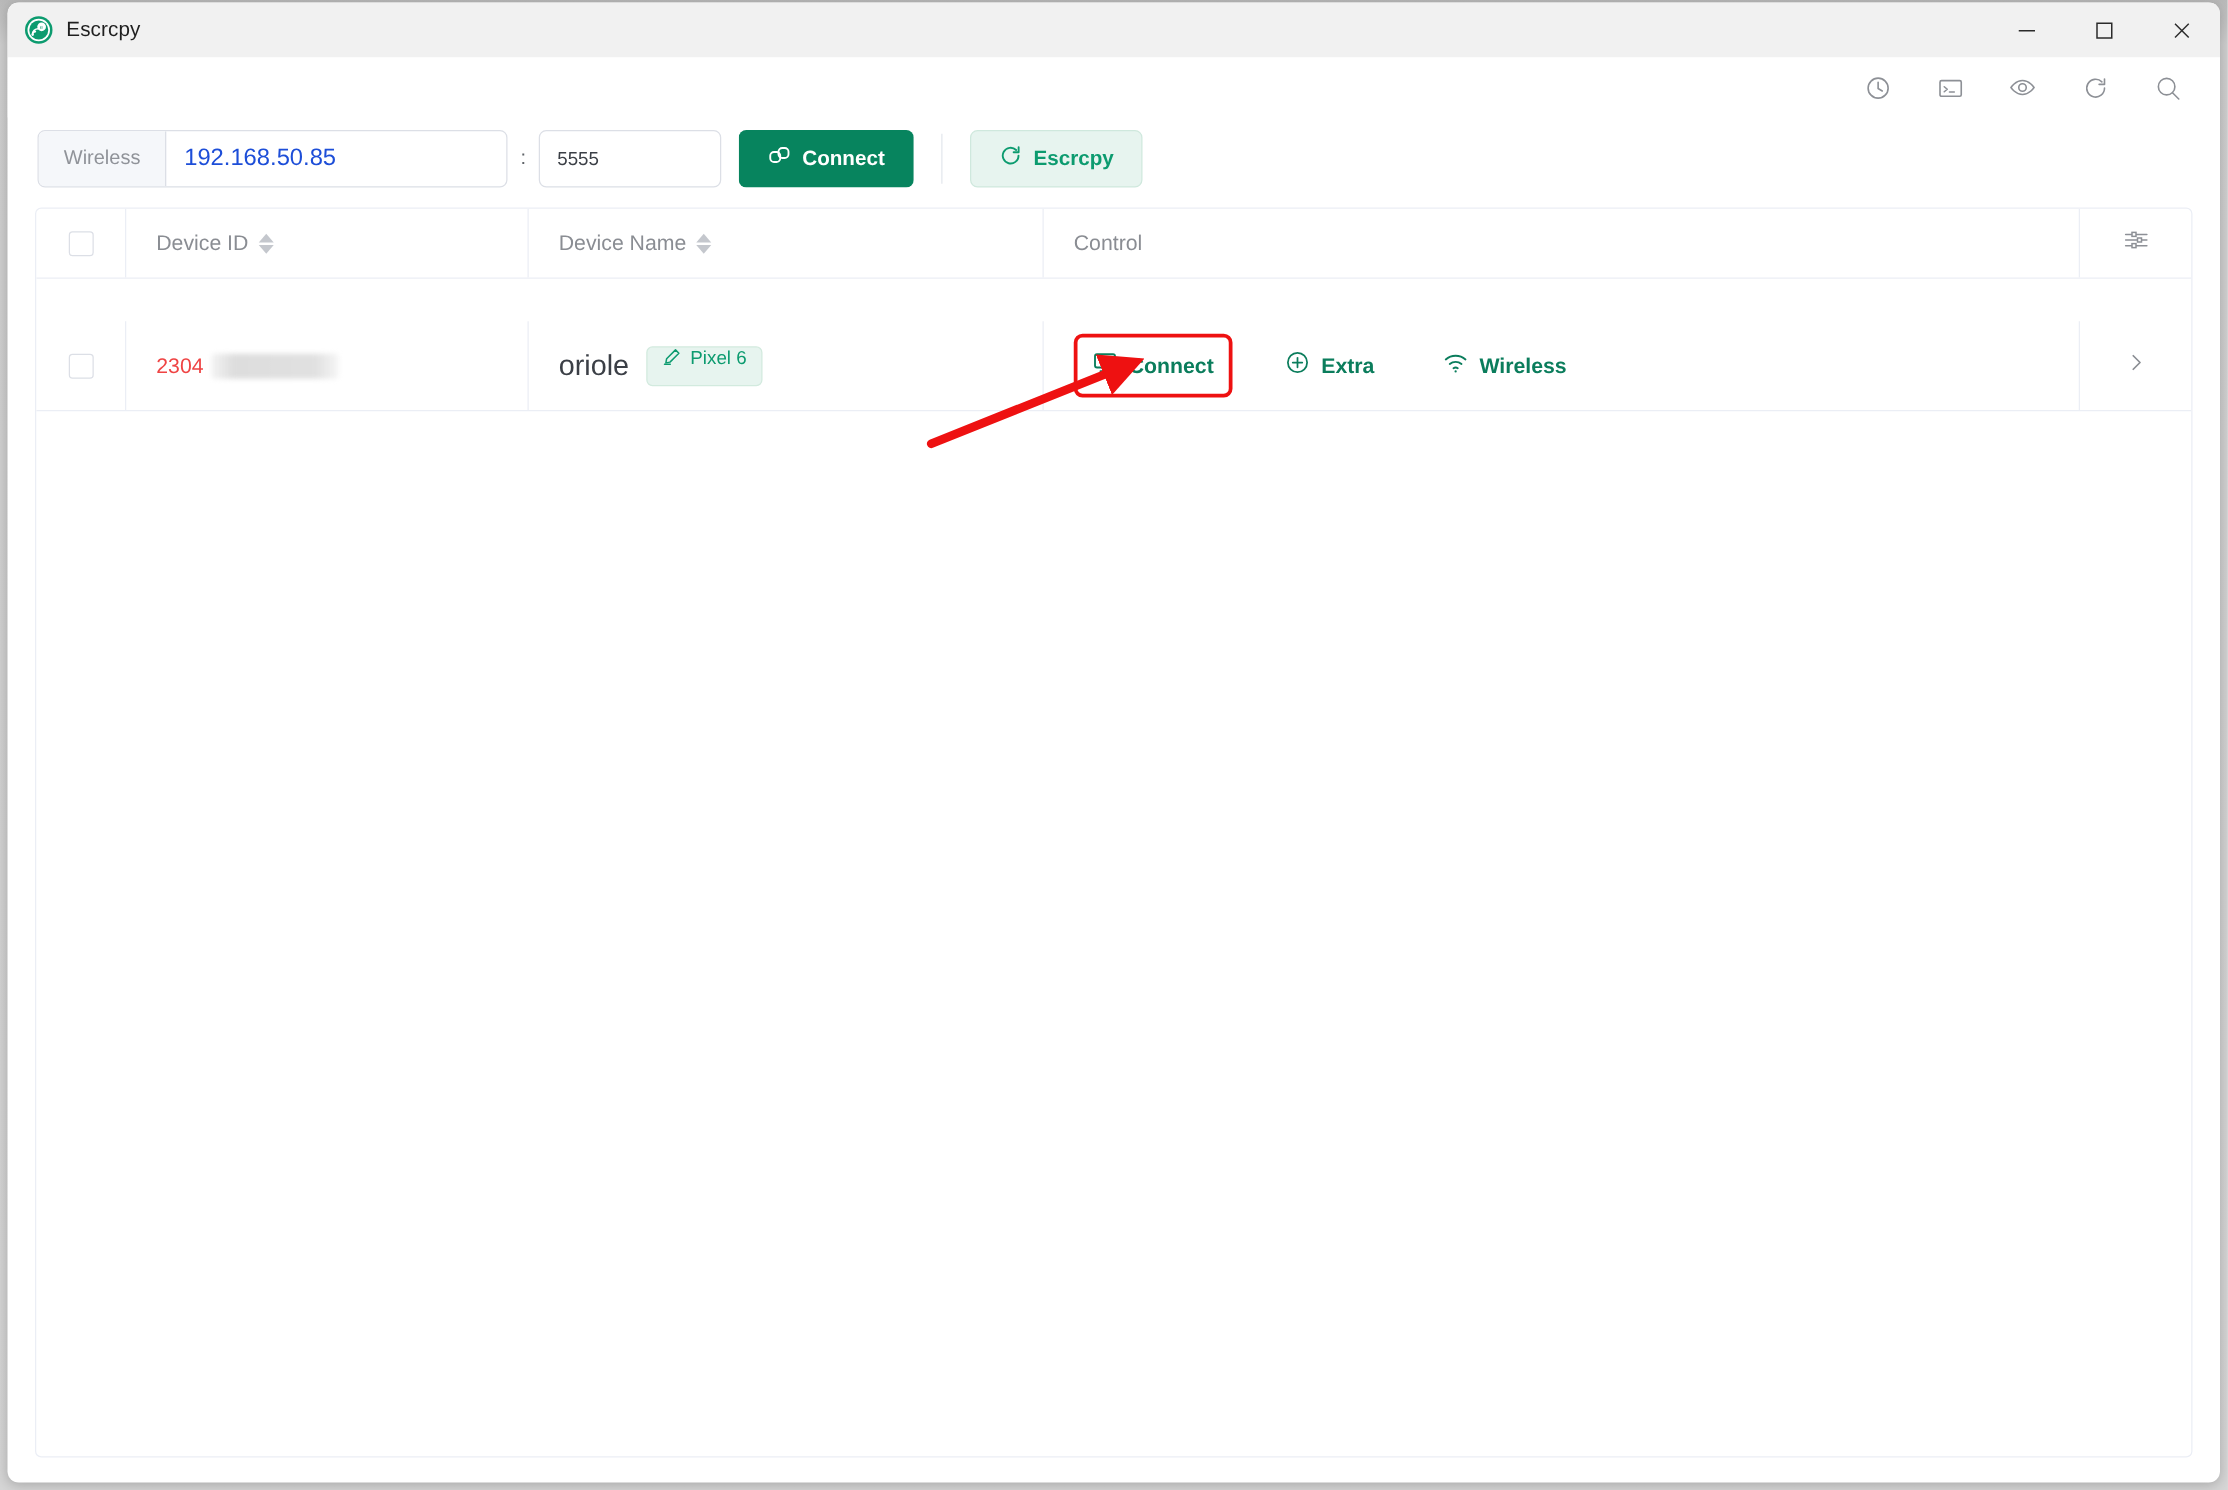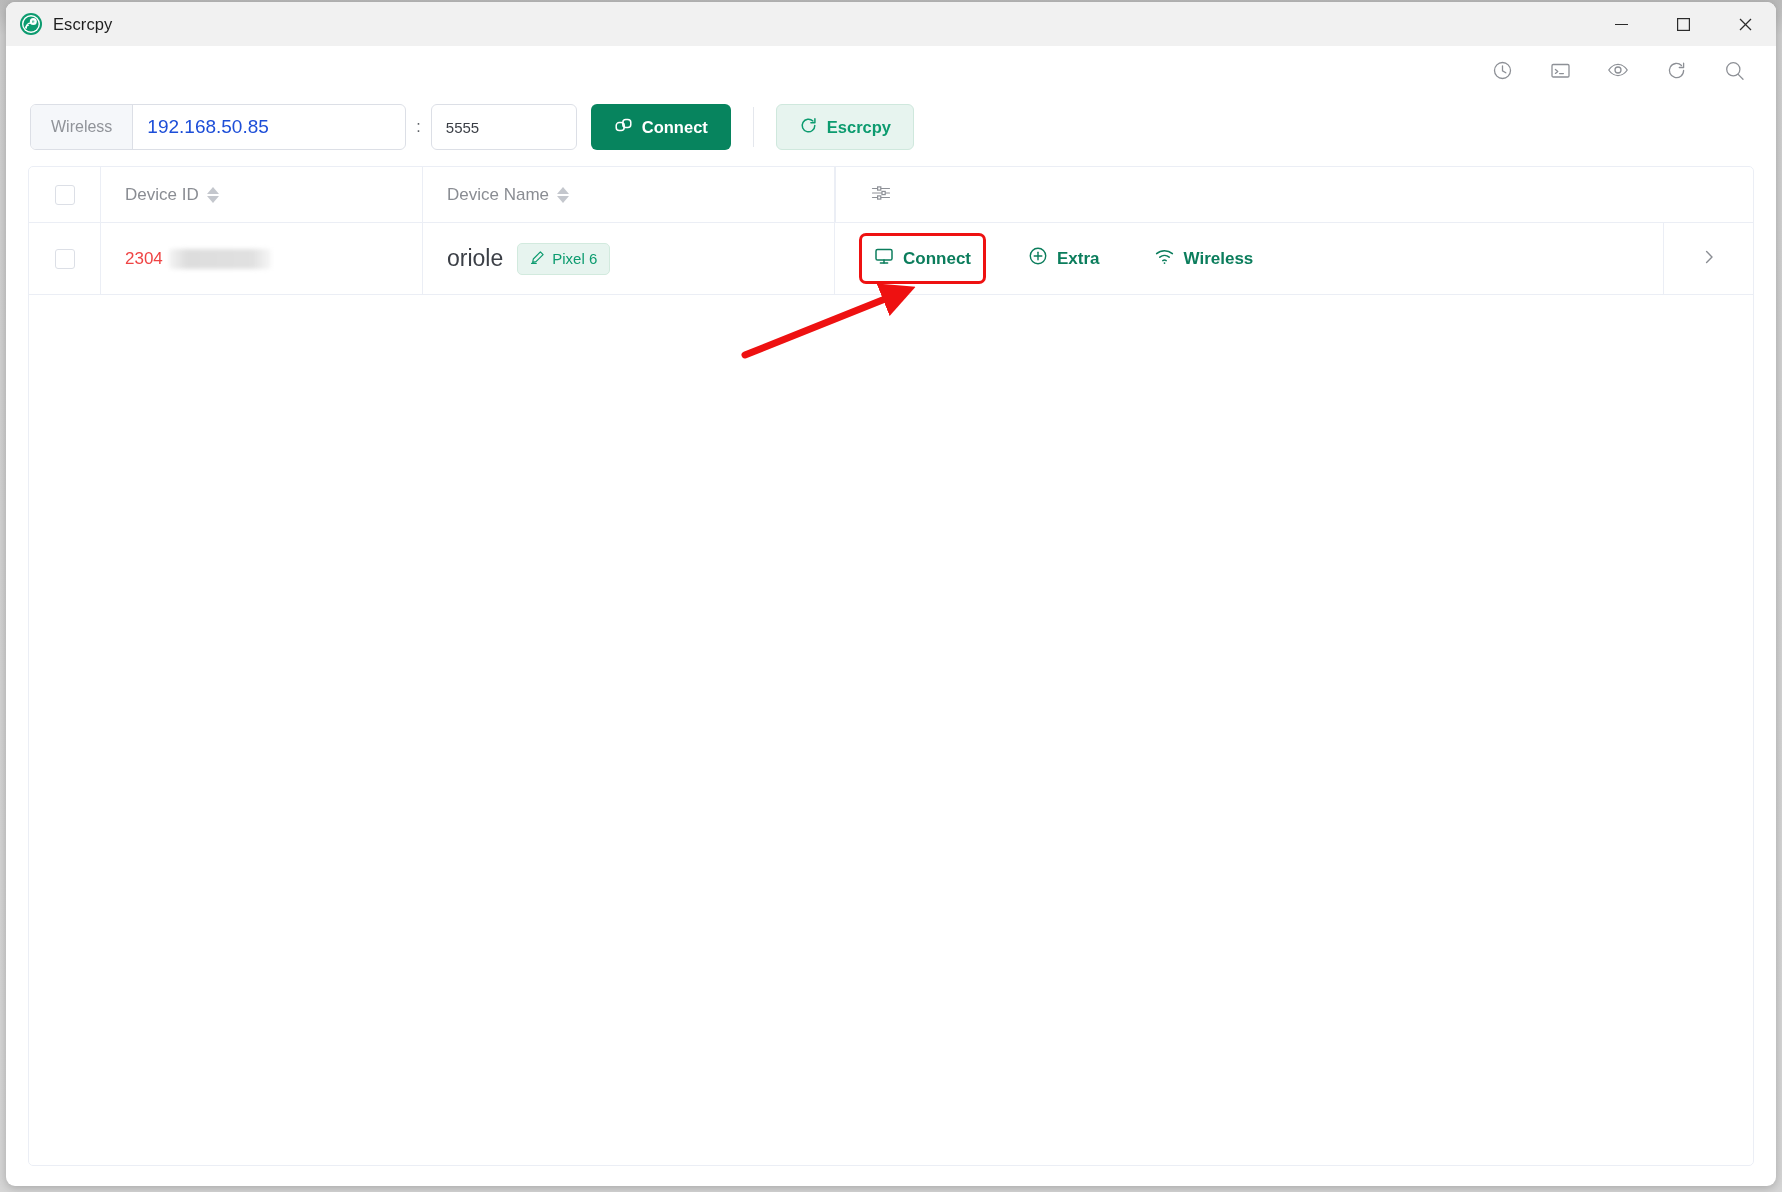--- a/index.html
+++ b/index.html
@@ -185,20 +185,21 @@
   
   .table-wrap {
     margin: 0 22px 20px 22px;
     border: 1px solid #ebeef5;
     border-radius: 5px;
     flex: 1 1 auto;
     display: flex;
     flex-direction: column;
     overflow: hidden;
     background: #fff;
+    gap: 34px;
   }
   .thead, .trow {
     display: flex;
     align-items: center;
   }
   .thead {
     height: 56px;
     border-bottom: 1px solid #ebeef5;
   }
   .trow {
@@ -283,21 +284,20 @@
     border-radius: 3px;
     background: linear-gradient(90deg, rgba(222,222,222,.35) 0%, rgba(219,219,219,.95) 18%, rgba(223,223,223,.95) 82%, rgba(226,226,226,.3) 100%);
     filter: blur(2.2px);
   }
   .device-name {
     font-size: 23px;
     color: #3b3f46;
   }
   .tag {
     display: inline-flex;
-    align-items: center;
     gap: 7px;
     background: #e7f4ef;
     border: 1px solid #d2eade;
     color: #0c9b6f;
     border-radius: 5px;
     font-size: 15px;
     height: 32px;
     padding: 0 12px;
   }
 
@@ -467,20 +467,23 @@
           </span>
         </div>
         <div class="cell-name">
           <span class="th-label">
             <span>Device Name</span>
             <span class="sorter">
                 <i class="up"></i>
                 <i class="down"></i>
               </span>
           </span>
+        </div>
+        <div class="cell-control">
+          <span class="th-label">Control</span>
         </div>
         <div class="cell-gear">
           <span>
             <svg width="22" height="22" viewBox="0 0 22 22" fill="none" stroke="currentColor" stroke-width="1.2">
               <line x1="2.5" y1="6.5" x2="19.5" y2="6.5" stroke-linecap="round"></line>
               <line x1="2.5" y1="11" x2="19.5" y2="11" stroke-linecap="round"></line>
               <line x1="2.5" y1="15.5" x2="19.5" y2="15.5" stroke-linecap="round"></line>
               <rect x="7.6" y="4.9" width="3.2" height="3.2" fill="#fff"></rect>
               <rect x="12" y="9.4" width="3.2" height="3.2" fill="#fff"></rect>
               <rect x="7.6" y="13.9" width="3.2" height="3.2" fill="#fff"></rect>

